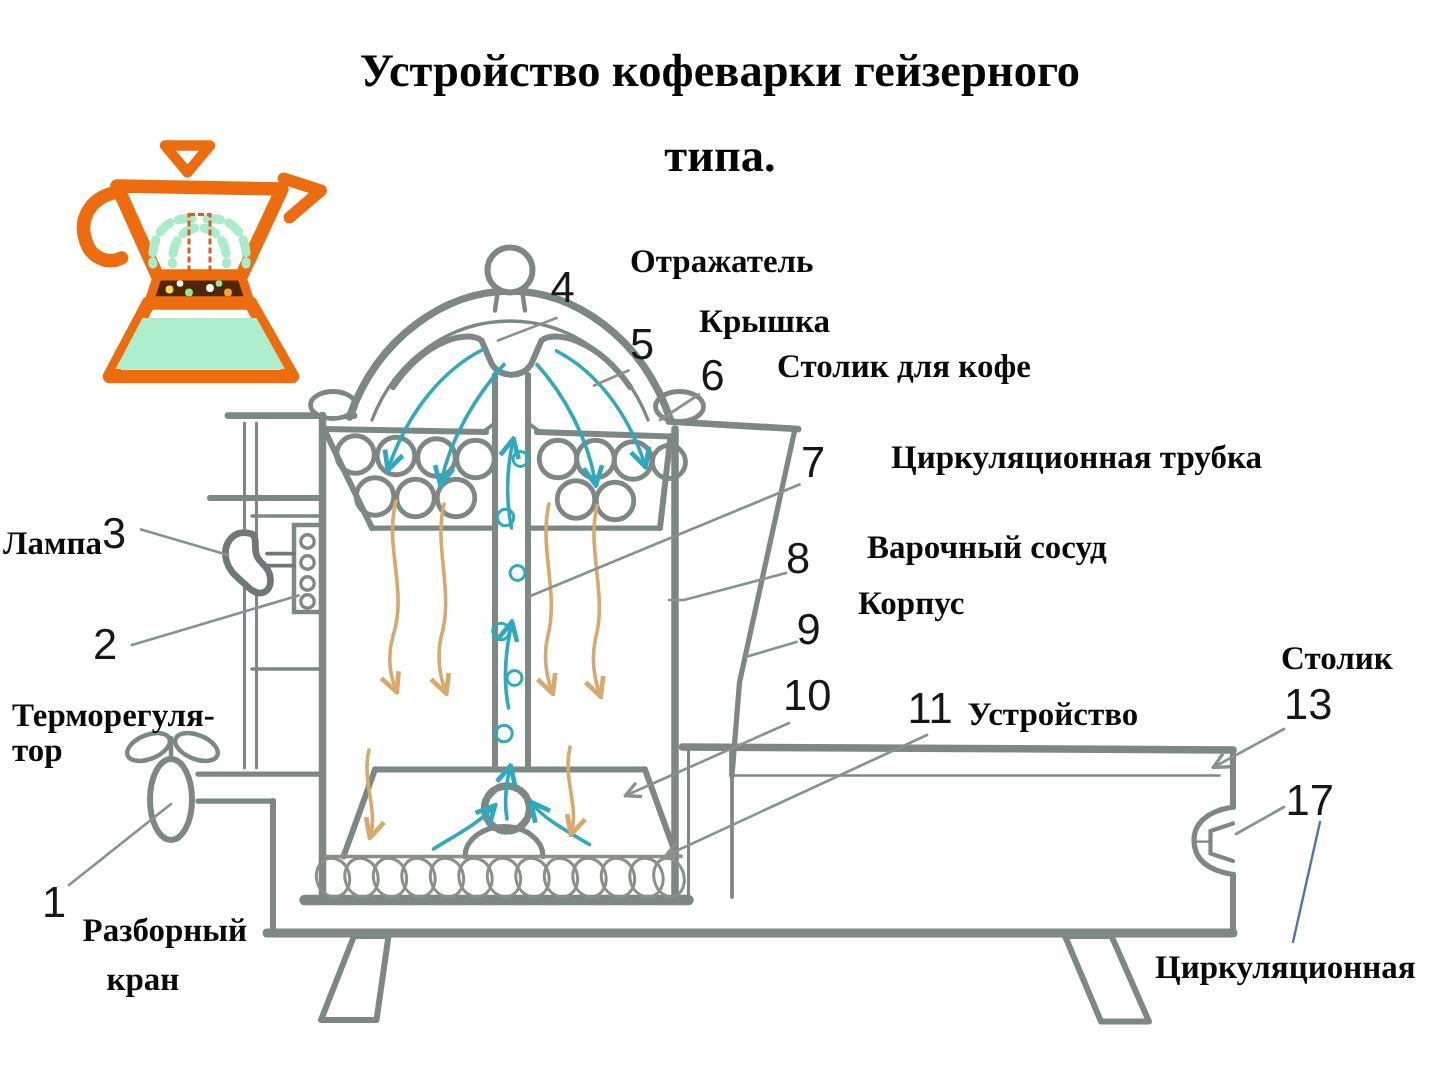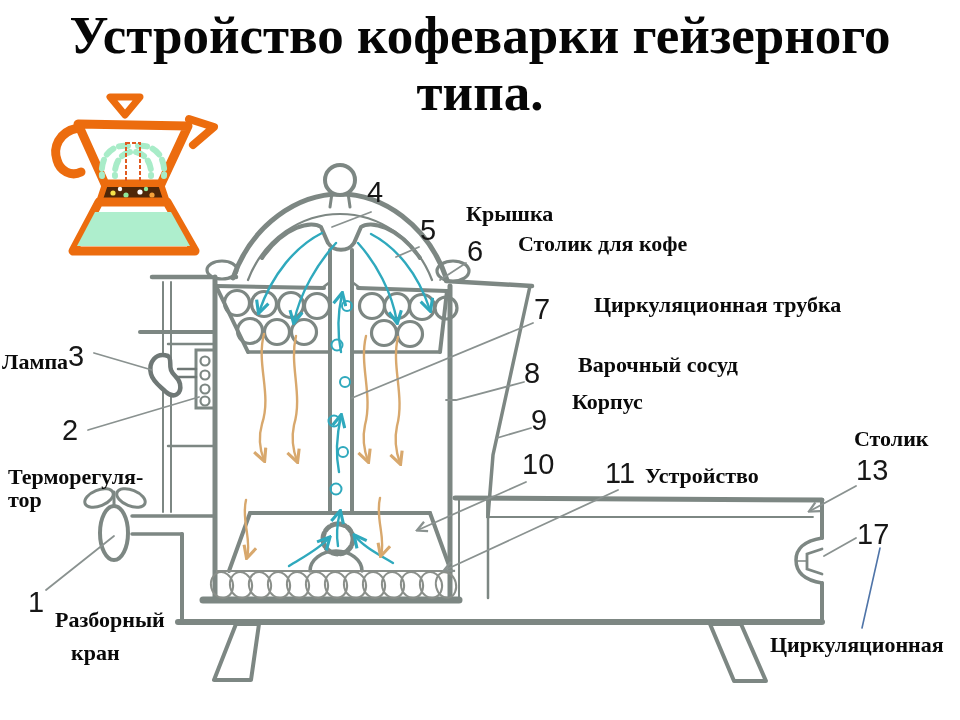--- a/index.html
+++ b/index.html
@@ -1,19 +1,19 @@
 <!DOCTYPE html>
 <html><head>
 <meta charset="utf-8">
 <style>
   html,body{margin:0;padding:0;background:#fff;}
   .stage{position:relative;width:960px;height:720px;background:#ffffff;overflow:hidden;
          font-family:"Liberation Serif",serif;}
-  .title{position:absolute;left:0;top:7px;width:100%;text-align:center;
-         font-weight:bold;font-size:53px;line-height:57px;color:#060606;}
+  .title{position:absolute;left:0;top:18px;width:100%;text-align:center;
+         font-weight:bold;font-size:31px;line-height:57px;color:#060606;}
   .lab{position:absolute;font-weight:bold;font-size:22px;color:#0a0a0a;white-space:nowrap;}
   .num{position:absolute;font-family:"Liberation Sans",sans-serif;font-size:29px;
        color:#171717;white-space:nowrap;}
   svg.diagram{position:absolute;left:0;top:0;}
   svg.moka{position:absolute;left:48px;top:88px;}
 </style>
 </head>
 <body>
 
 <div class="stage">
@@ -246,20 +246,21 @@
   <div class="lab" style="left:71px;top:640px">кран</div>
 
   <div class="num" style="left:62px;top:414px">2</div>
   <div class="lab" style="left:8px;top:464px">Терморегуля-</div>
   <div class="lab" style="left:8px;top:487px">тор</div>
 
   <div class="lab" style="left:2px;top:349px">Лампа</div>
   <div class="num" style="left:68px;top:340px">3</div>
 
   <div class="num" style="left:367px;top:176px">4</div>
+  <div class="lab" style="left:420px;top:161px">Отражатель</div>
 
   <div class="num" style="left:420px;top:214px">5</div>
   <div class="lab" style="left:466px;top:201px">Крышка</div>
 
   <div class="num" style="left:467px;top:235px">6</div>
   <div class="lab" style="left:518px;top:231px">Столик для кофе</div>
 
   <div class="num" style="left:534px;top:293px">7</div>
   <div class="lab" style="left:594px;top:292px">Циркуляционная трубка</div>
 

